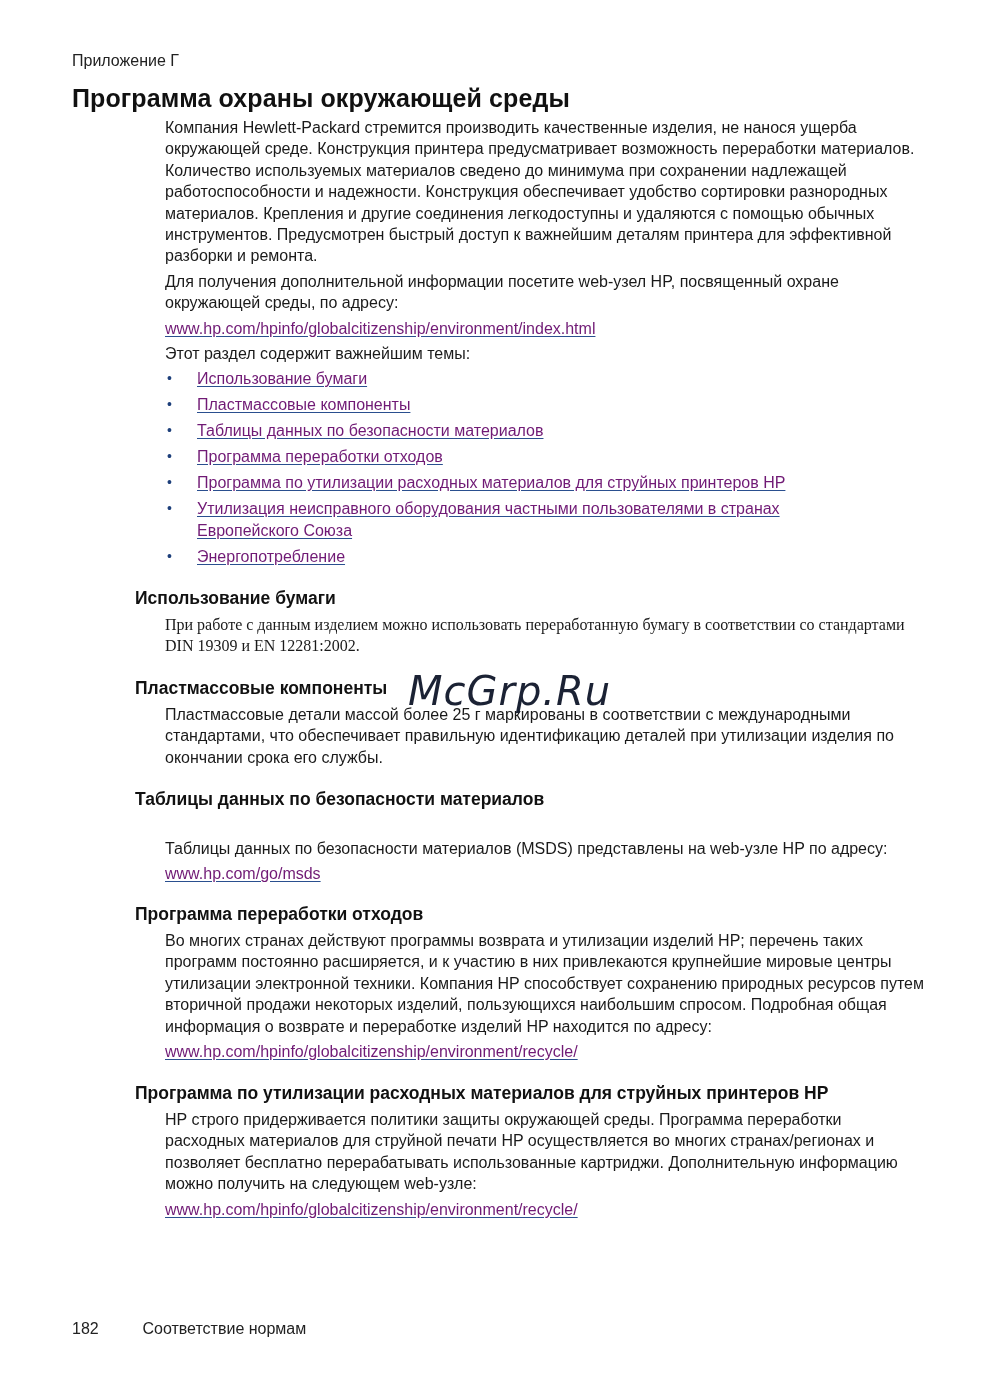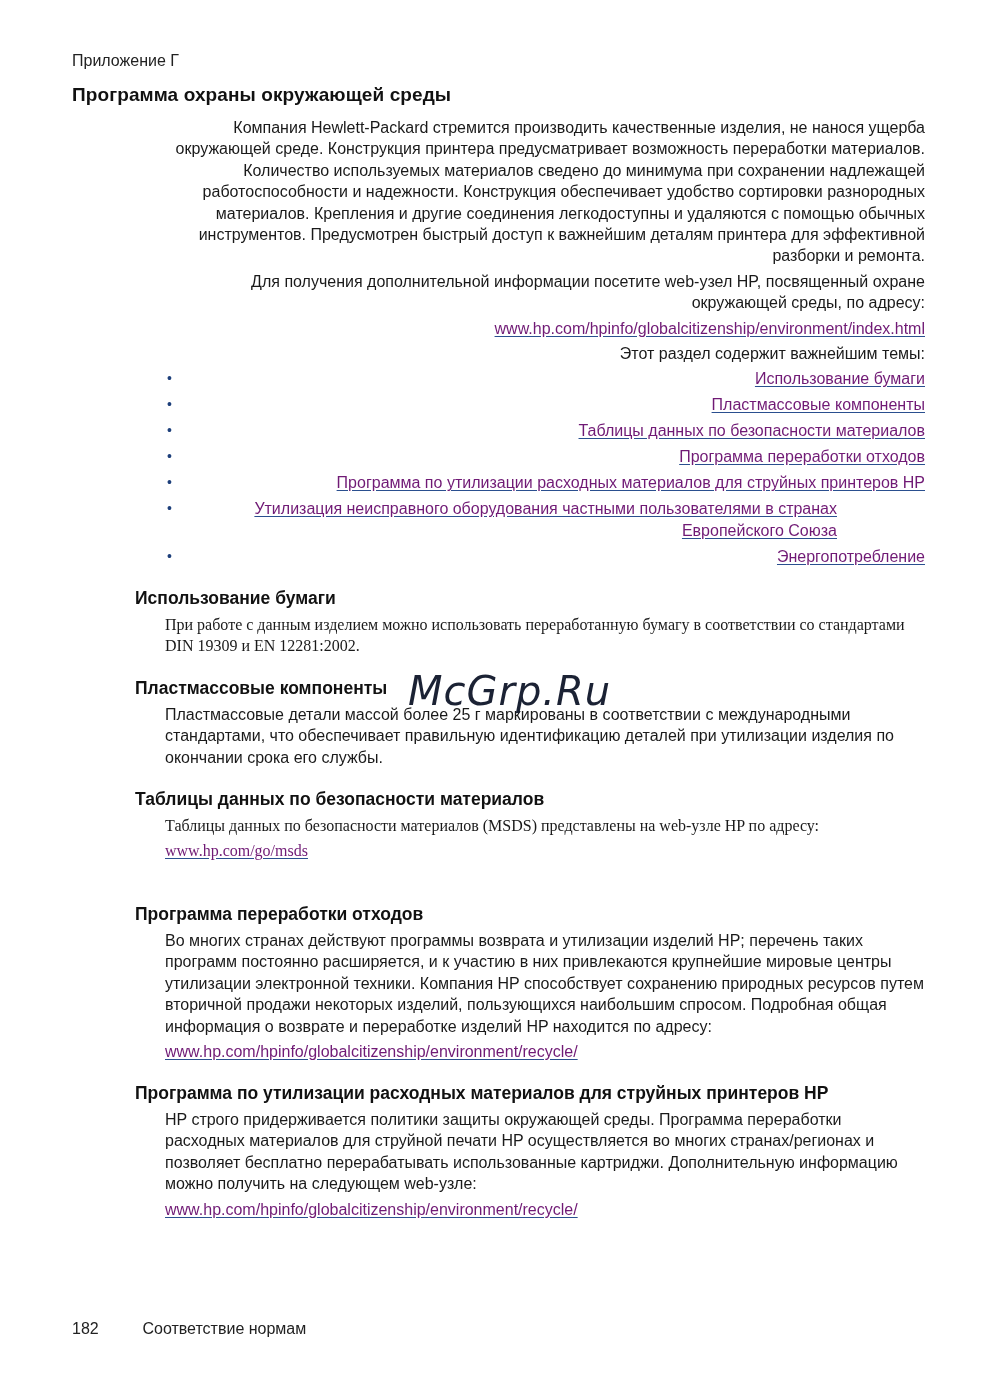--- a/index.html
+++ b/index.html
@@ -6,21 +6,21 @@
     body {
       width: 1000px; height: 1385px; position: relative; overflow: hidden;
       font-family: "Liberation Sans", sans-serif; color: #1a1a1a;
     }
     .running-head {
       position: absolute; left: 72px; top: 52px;
       font-size: 16px; color: #222;
     }
     .page-title {
       position: absolute; left: 72px; top: 84px; margin: 0;
-      font-size: 19px; font-weight: bold; color: #111; letter-spacing: 0.1px;
+      font-size: 25px; font-weight: bold; color: #111; letter-spacing: 0.1px;
     }
     .body-block {
       position: absolute; left: 165px; width: 760px;
       font-size: 16px; line-height: 21.4px; color: #1a1a1a;
     }
     .body-block p { margin: 0; }
     .link {
       color: #701a75; text-decoration: underline;
       text-decoration-color: #2a4f8f; text-underline-offset: 2px;
     }
@@ -42,21 +42,21 @@
     }
     .footer .page-num { display: inline-block; width: 66px; }
   </style>
 </head>
 <body>
 
 <div class="running-head">Приложение Г</div>
 
 <h1 class="page-title">Программа охраны окружающей среды</h1>
 
-<div class="body-block" style="top:117px;text-align:right;">
+<div class="body-block" style="top:117px;">
   <p style="margin-bottom:4px;">Компания Hewlett-Packard стремится производить качественные изделия, не нанося ущерба окружающей среде. Конструкция принтера предусматривает возможность переработки материалов. Количество используемых материалов сведено до минимума при сохранении надлежащей работоспособности и надежности. Конструкция обеспечивает удобство сортировки разнородных материалов. Крепления и другие соединения легкодоступны и удаляются с помощью обычных инструментов. Предусмотрен быстрый доступ к важнейшим деталям принтера для эффективной разборки и ремонта.</p>
   <p style="margin-bottom:4px;">Для получения дополнительной информации посетите web-узел HP, посвященный охране окружающей среды, по адресу:</p>
   <p style="margin-bottom:4px;"><a class="link">www.hp.com/hpinfo/globalcitizenship/environment/index.html</a></p>
   <p style="margin-bottom:4px;">Этот раздел содержит важнейшим темы:</p>
   <ul class="toc">
     <li><span class="bullet">•</span><a class="link">Использование бумаги</a></li>
     <li><span class="bullet">•</span><a class="link">Пластмассовые компоненты</a></li>
     <li><span class="bullet">•</span><a class="link">Таблицы данных по безопасности материалов</a></li>
     <li><span class="bullet">•</span><a class="link">Программа переработки отходов</a></li>
     <li><span class="bullet">•</span><a class="link">Программа по утилизации расходных материалов для струйных принтеров HP</a></li>
@@ -69,21 +69,21 @@
 <div class="body-block" style="top:614px;font-family:Liberation Serif, serif;">
   <p>При работе с данным изделием можно использовать переработанную бумагу в соответствии со стандартами DIN 19309 и EN 12281:2002.</p>
 </div>
 
 <h2 class="section-heading" style="top:678px;">Пластмассовые компоненты</h2>
 <div class="body-block" style="top:704px;">
   <p>Пластмассовые детали массой более 25 г маркированы в соответствии с международными стандартами, что обеспечивает правильную идентификацию деталей при утилизации изделия по окончании срока его службы.</p>
 </div>
 
 <h2 class="section-heading" style="top:789px;">Таблицы данных по безопасности материалов</h2>
-<div class="body-block" style="top:815px; width:730px;font-family:Liberation Serif, serif;">
+<div class="body-block" style="top:838px; width:730px;">
   <p style="margin-bottom:4px;">Таблицы данных по безопасности материалов (MSDS) представлены на web-узле HP по адресу:</p>
   <p><a class="link">www.hp.com/go/msds</a></p>
 </div>
 
 <h2 class="section-heading" style="top:904px;">Программа переработки отходов</h2>
 <div class="body-block" style="top:930px;">
   <p style="margin-bottom:4px;">Во многих странах действуют программы возврата и утилизации изделий HP; перечень таких программ постоянно расширяется, и к участию в них привлекаются крупнейшие мировые центры утилизации электронной техники. Компания HP способствует сохранению природных ресурсов путем вторичной продажи некоторых изделий, пользующихся наибольшим спросом. Подробная общая информация о возврате и переработке изделий HP находится по адресу:</p>
   <p><a class="link">www.hp.com/hpinfo/globalcitizenship/environment/recycle/</a></p>
 </div>
 

